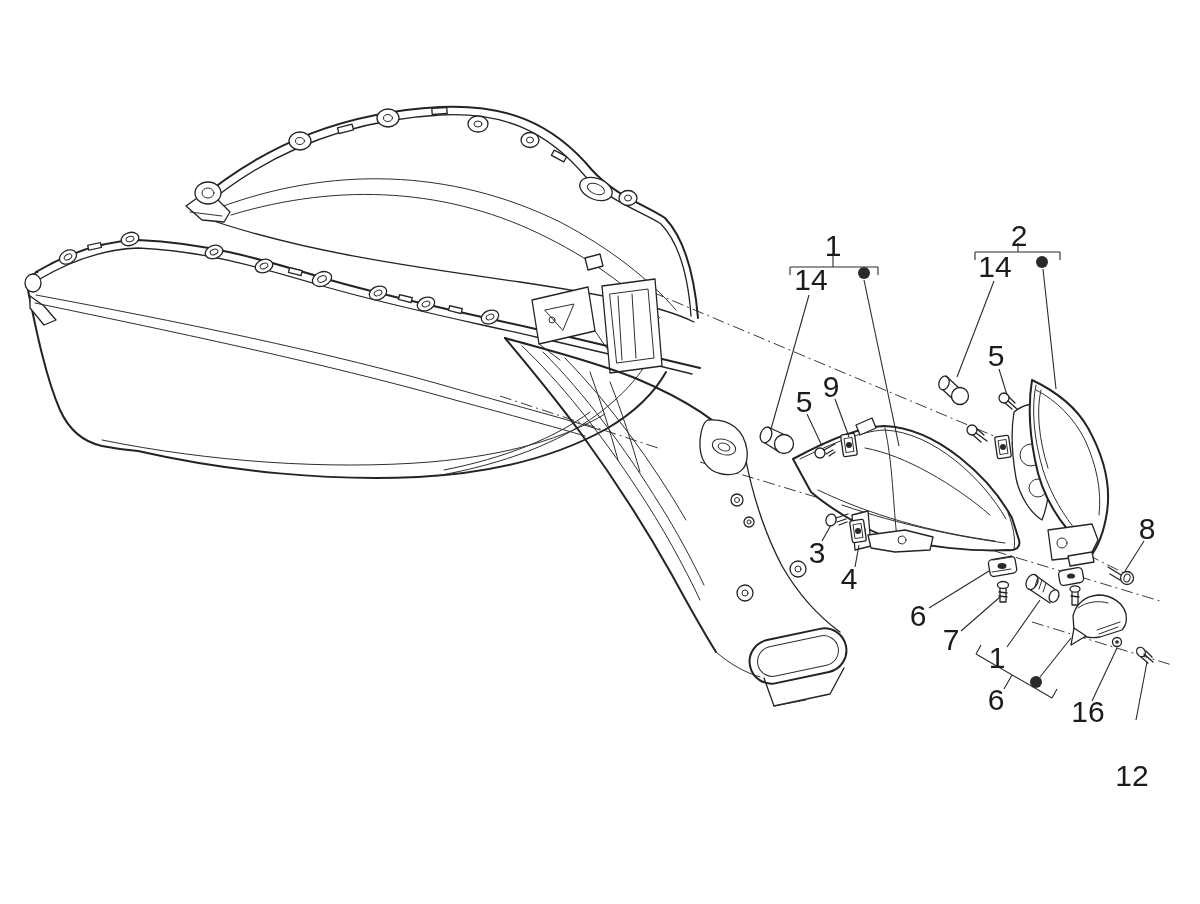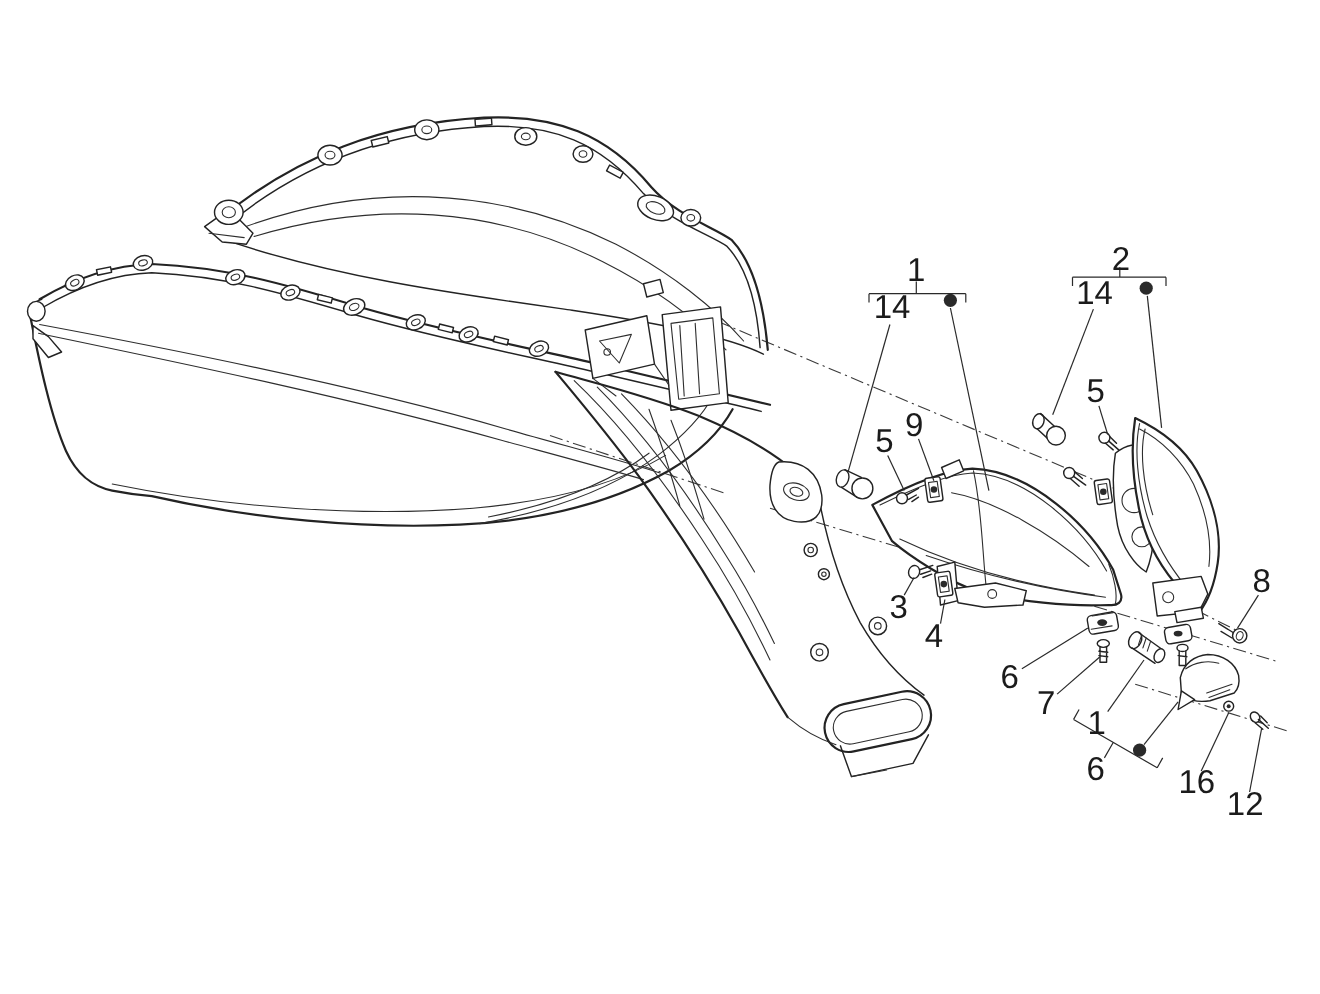--- a/index.html
+++ b/index.html
@@ -302,16 +302,16 @@
 <div class="callout" style="left:804px;top:402px">5</div>
 <div class="callout" style="left:831px;top:387px">9</div>
 <div class="callout" style="left:996px;top:356px">5</div>
 <div class="callout" style="left:817px;top:553px">3</div>
 <div class="callout" style="left:849px;top:579px">4</div>
 <div class="callout" style="left:918px;top:616px">6</div>
 <div class="callout" style="left:951px;top:640px">7</div>
 <div class="callout" style="left:997px;top:658px">1</div>
 <div class="callout" style="left:996px;top:700px">6</div>
 <div class="callout" style="left:1088px;top:712px">16</div>
-<div class="callout" style="left:1132px;top:732px">12</div>
+<div class="callout" style="left:1132px;top:776px">12</div>
 <div class="callout" style="left:1147px;top:529px">8</div>
 
 </div>
 
 </body></html>

